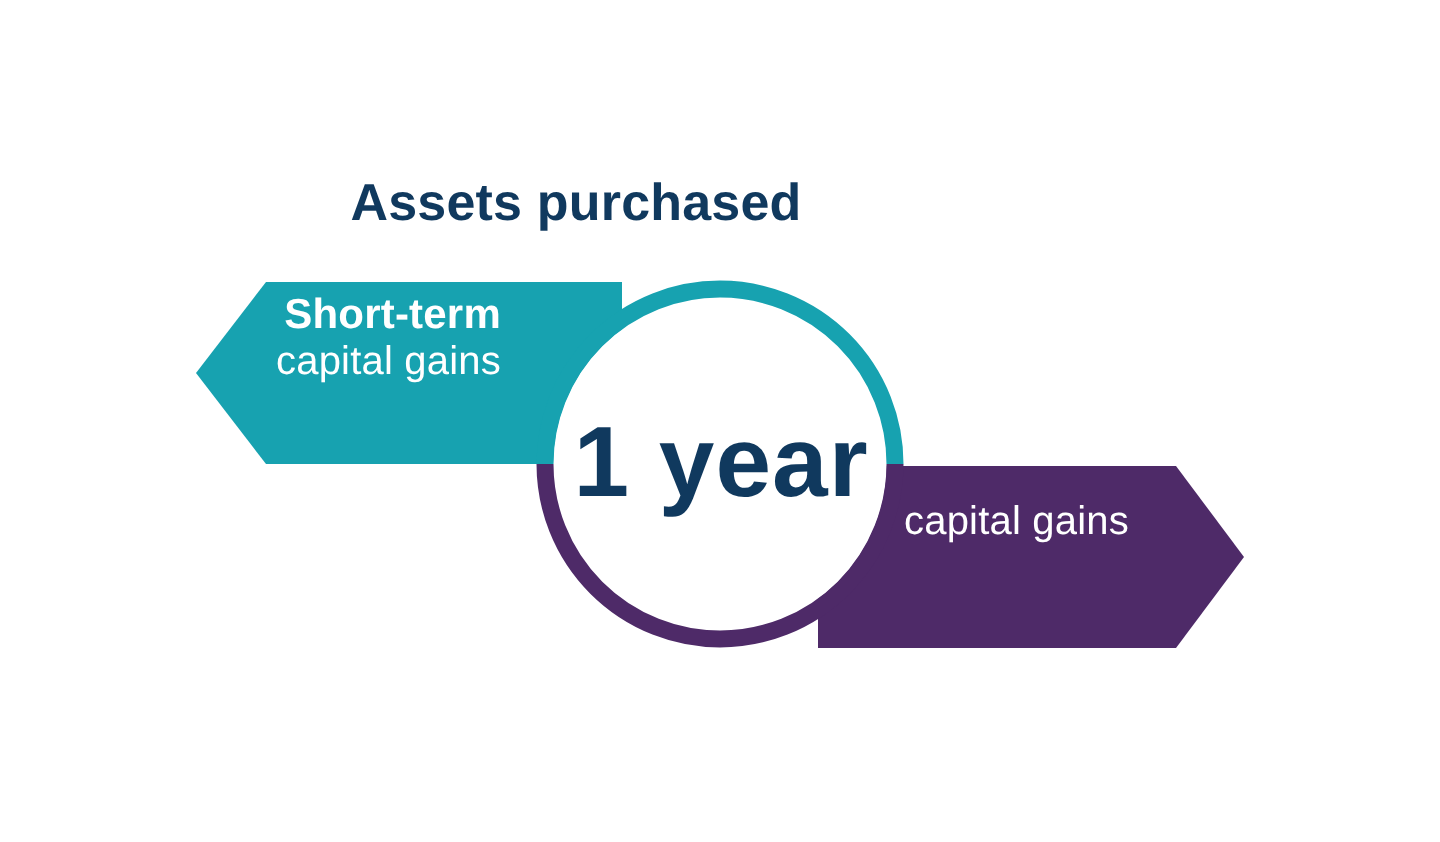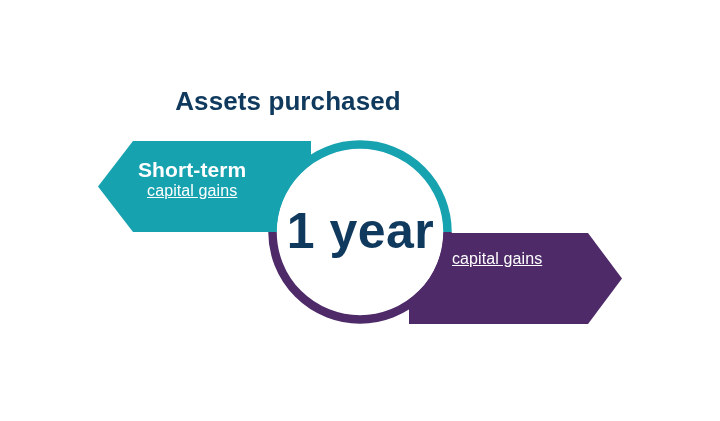--- a/index.html
+++ b/index.html
@@ -54,30 +54,29 @@
     white-space: nowrap;
   }
   .band-label .headline {
     display: block;
     font-size: 21px;
     font-weight: bold;
     letter-spacing: 0.1px;
   }
   .band-label .subline {
     display: block;
-    font-size: 16px;
+    font-size: 20px;
     font-weight: normal;
     letter-spacing: 0.1px;
-    text-decoration: underline;
   }
 
   #short-term-label {
     left: 138px;
-    top: 158px;
-    text-align: center;
+    top: 146px;
+    text-align: right;
   }
   #long-term-label {
     left: 452px;
     top: 250px;
     text-align: left;
   }
 
   
   #milestone-text {
     position: absolute;

